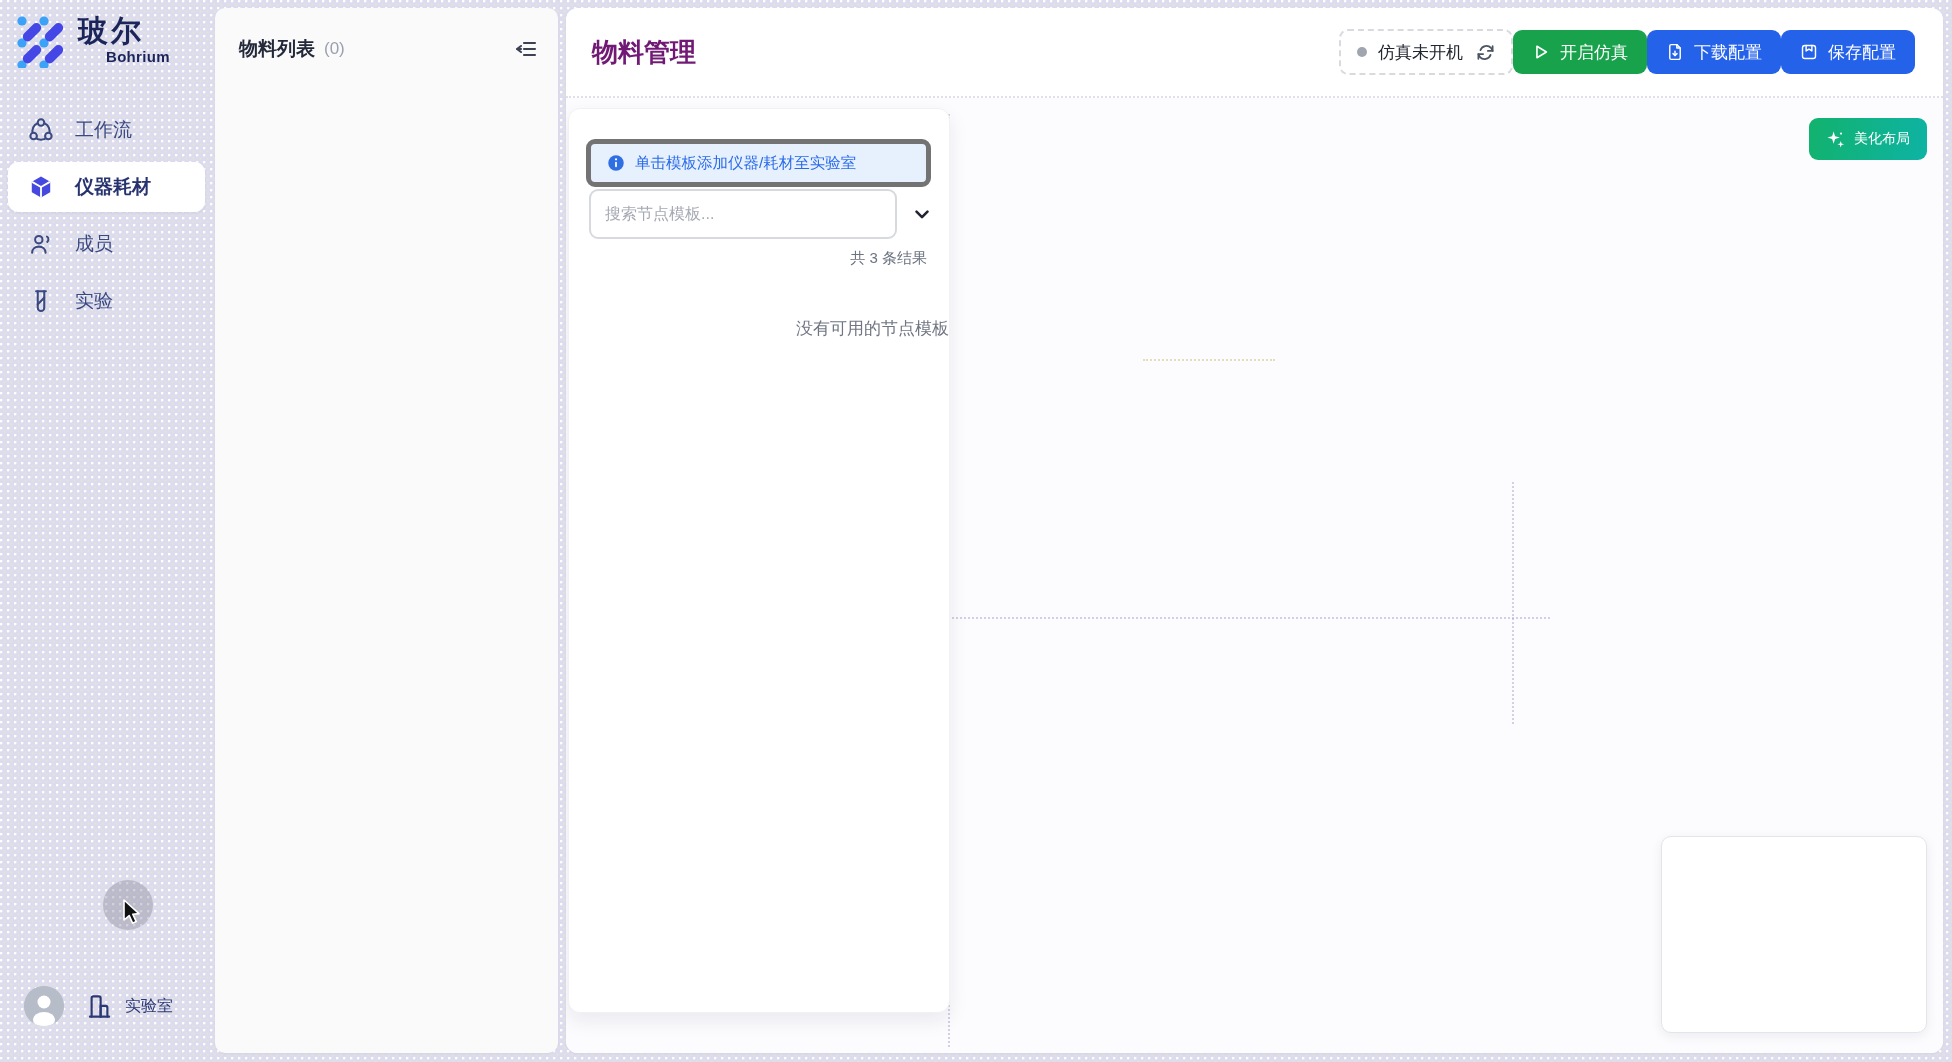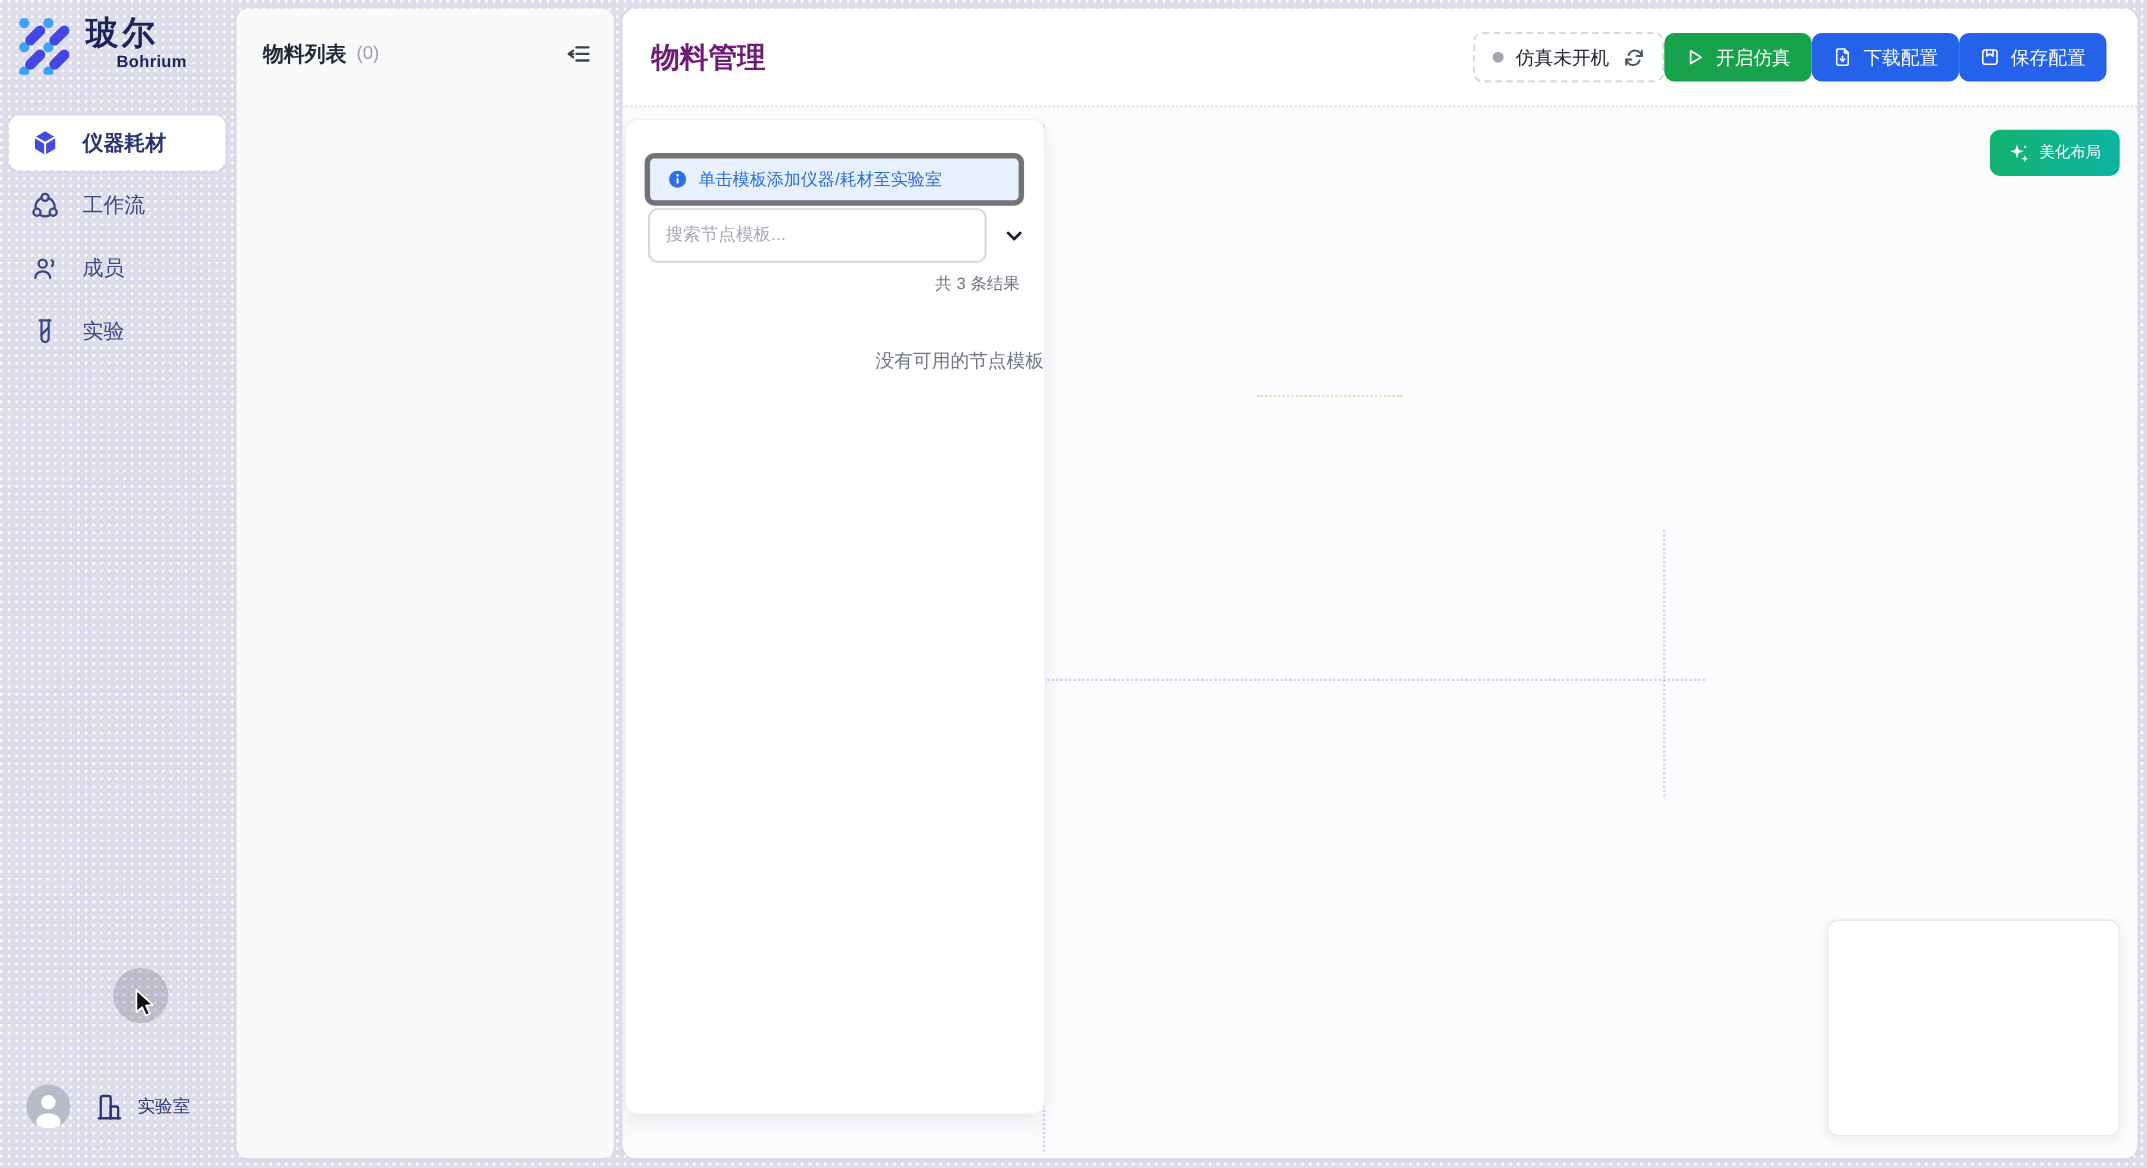--- a/index.html
+++ b/index.html
@@ -116,44 +116,44 @@
           </g>
         </svg>
       </span>
       <div class="brand-text">
         <div class="brand-zh">玻尔</div>
         <div class="brand-en">Bohrium</div>
       </div>
     </div>
 
     <nav class="nav">
+      <div class="nav-item">
+        <span class="nav-icon">
+          <svg width="26" height="26" viewBox="0 0 24 24" fill="none" stroke="#3a4980" stroke-width="1.9">
+            <circle cx="12" cy="13" r="8"></circle>
+            <circle cx="12" cy="5" r="3" fill="#dfdeef"></circle>
+            <circle cx="5.2" cy="17.5" r="3" fill="#dfdeef"></circle>
+            <circle cx="18.8" cy="17.5" r="3" fill="#dfdeef"></circle>
+          </svg>
+        </span>
+        <span class="nav-label">工作流</span>
+      </div>
+
       <div class="nav-item active">
         <span class="nav-icon">
           <svg width="26" height="26" viewBox="0 0 24 24">
             <path d="M12 2.2l8.5 4.9v9.8L12 21.8 3.5 16.9V7.1z" fill="#4649e0"></path>
             <g stroke="#ffffff" stroke-width="1.7" stroke-linecap="round" fill="none">
               <path d="M12 12v9"></path>
                 <path d="M12 12L4.2 7.5"></path>
                 <path d="M12 12l7.8-4.5"></path>
             </g>
           </svg>
         </span>
         <span class="nav-label">仪器耗材</span>
-      </div>
-
-      <div class="nav-item">
-        <span class="nav-icon">
-          <svg width="26" height="26" viewBox="0 0 24 24" fill="none" stroke="#3a4980" stroke-width="1.9">
-            <circle cx="12" cy="13" r="8"></circle>
-            <circle cx="12" cy="5" r="3" fill="#dfdeef"></circle>
-            <circle cx="5.2" cy="17.5" r="3" fill="#dfdeef"></circle>
-            <circle cx="18.8" cy="17.5" r="3" fill="#dfdeef"></circle>
-          </svg>
-        </span>
-        <span class="nav-label">工作流</span>
       </div>
 
       <div class="nav-item">
         <span class="nav-icon">
           <svg width="26" height="26" viewBox="0 0 24 24" fill="none" stroke="#3a4980" stroke-width="1.9" stroke-linecap="round">
             <circle cx="10" cy="8" r="3.4"></circle>
             <path d="M3.8 20c0-3.4 2.8-5.6 6.2-5.6s6.2 2.2 6.2 5.6"></path>
             <path d="M17.5 5.2c1.6.6 1.9 3.6.3 4.8"></path>
           </svg>
         </span>

